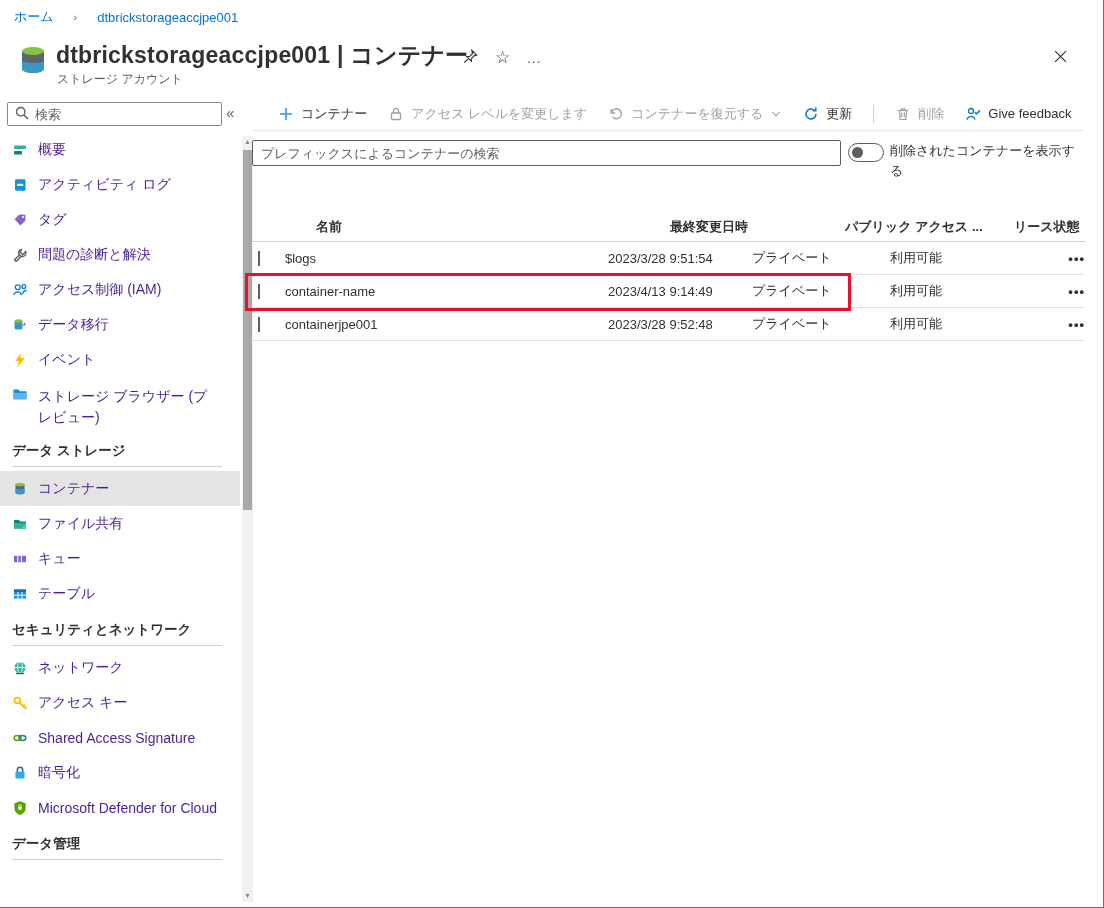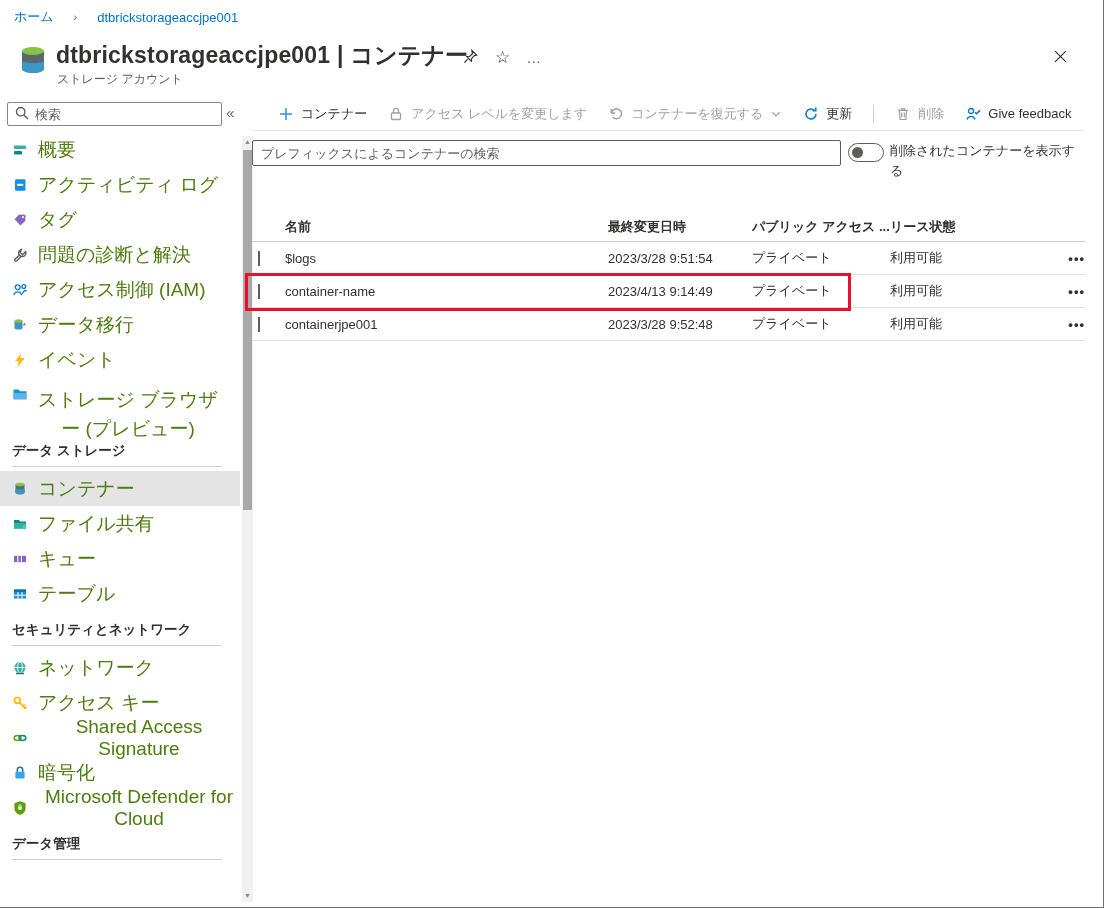--- a/index.html
+++ b/index.html
@@ -33,21 +33,21 @@
   .side-search input::placeholder { color:#605e5c; }
   .collapse-btn { left:226px; top:104px; color:#605e5c; font-size:15px; cursor:pointer; }
 
   .side-scroll { left:242px; top:136px; width:11px; height:766px; background:#f1f1f1; }
   .side-scroll .arrow { width:11px; height:12px; color:#8a8a8a; font-size:7px; text-align:center; line-height:12px; }
   .side-scroll .thumb { position:absolute; top:14px; left:1px; width:9px; height:360px; background:#a8a8a8; }
   .side-scroll .arrow.down { position:absolute; bottom:0; }
 
   .sidenav { left:0; top:132px; width:240px; }
   .nav-item { height:35px; display:flex; align-items:center; gap:10px; padding-left:12px; cursor:pointer; }
-  .nav-item .label { font-size:19px; color:#4d7c0f;text-align:center; }
+  .nav-item .label { font-size:14px; color:#4c1d95; }
   .nav-item.two-line { height:55px; align-items:flex-start; padding-top:9px; }
   .nav-item.two-line .label { line-height:1.5; width:180px; }
   .nav-item.selected { background:#e4e4e4; }
   .nav-sec { padding:10px 12px 2px 12px; font-weight:bold; font-size:13.5px; }
   .nav-div { border-top:1px solid #d2d0ce; margin:4px 18px 4px 12px; }
   .icn { width:16px; height:16px; flex:0 0 16px; }
 
   
   .toolbar { left:252px; top:97px; width:833px; height:34px; display:flex; align-items:center; gap:21px;
     padding-left:26px; border-bottom:1px solid #edebe9; }
@@ -61,21 +61,21 @@
   .filter-input::placeholder { color:#605e5c; }
   .toggle { left:848px; top:143px; width:36px; height:19px; border:1px solid #5f5d5b; border-radius:10px;
     background:#fff; cursor:pointer; }
   .toggle .knob { position:absolute; left:3px; top:3px; width:11px; height:11px; border-radius:50%; background:#5f5d5b; }
   .toggle-label { left:890px; top:141px; width:196px; font-size:13px; line-height:1.55; }
 
   
   .table { left:252px; top:212px; width:833px; }
   .trow { display:grid; grid-template-columns:33px 323px 144px 138px 165px 30px; align-items:center; height:33px;
     border-bottom:1px solid #e1e1e1; }
-  .trow.thead { height:30px; font-weight:bold; border-bottom:1px solid #d2d0ce; }
+  .trow.thead { height:30px; font-weight:bold; border-bottom:1px solid #d2d0ce;gap:31px; }
   .cell { font-size:13px; overflow:hidden; white-space:nowrap; }
   .cb { width:17px; height:17px; border:1px solid #605e5c; border-radius:2px; background:#fff; margin-left:6px; cursor:pointer; }
   .row-menu { text-align:right; font-weight:bold; letter-spacing:1px; color:#323130; cursor:pointer; font-size:13px; }
 
   .hl-box { left:245px; top:273px; width:606px; height:38px; border:3px solid #e8112d; pointer-events:none; }
 </style>
 </head>
 <body>
 
 <div class="abs breadcrumb">

